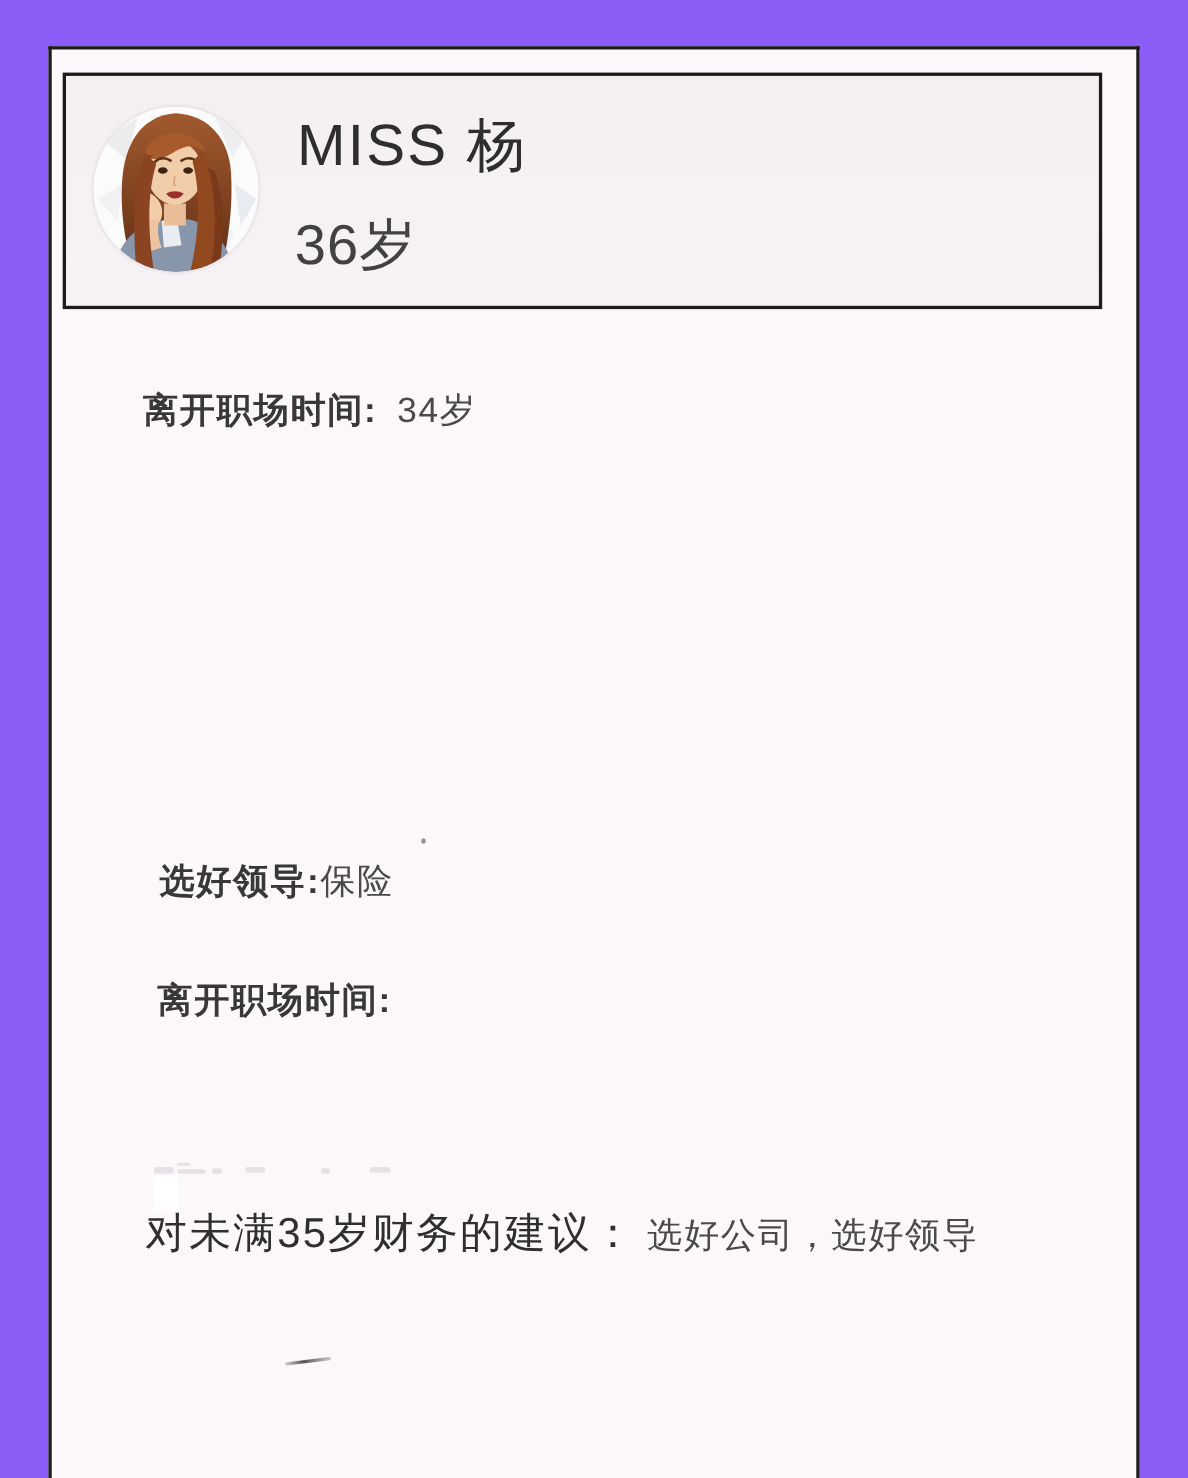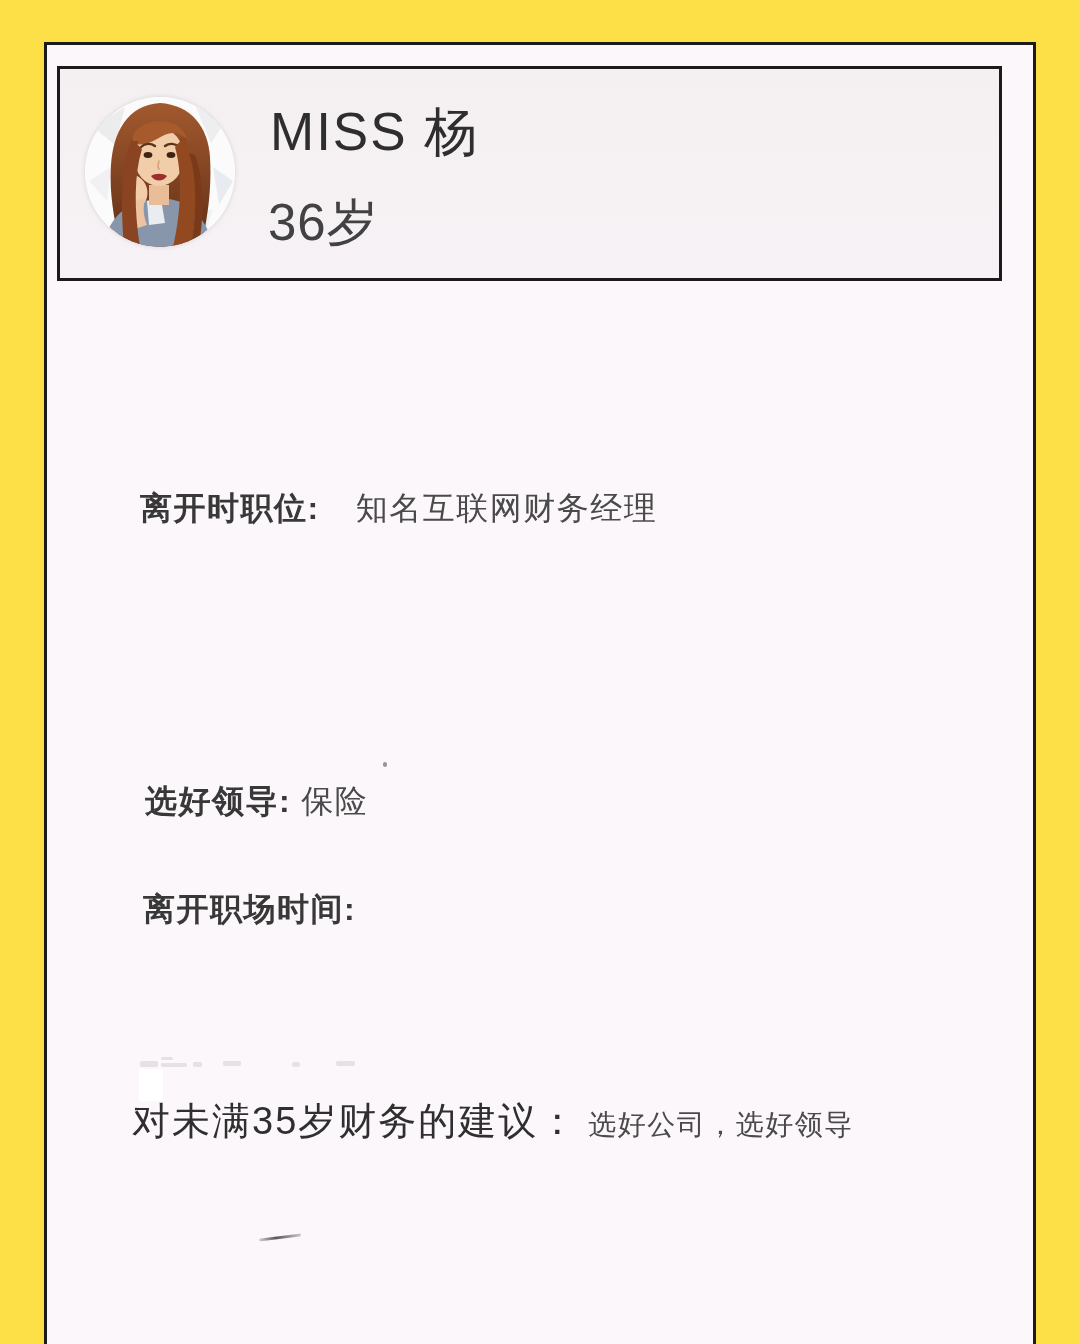--- a/index.html
+++ b/index.html
@@ -1,20 +1,20 @@
 <!DOCTYPE html>
 <html><head>
 <meta charset="utf-8">
 <style>
   html, body { margin: 0; padding: 0; background: #ffffff; }
   .page {
     position: relative;
     width: 1080px;
     height: 1344px;
-    background: #fde047;
+    background: #8b5cf6;
     overflow: hidden;
     font-family: "Liberation Sans", "DejaVu Sans", sans-serif;
     color: #3d3d3d;
   }
   
   .frame {
     position: absolute;
     left: 44px; top: 42px;
     width: 986px; height: 1302px;
     border: 3px solid #1c1c1c;
@@ -59,26 +59,26 @@
   .row { position: absolute; white-space: nowrap; font-size: 32px; letter-spacing: 1.5px; }
   .row .lbl { font-weight: 700; color: #383838; }
   .row .val { font-weight: 400; color: #4a4a4a; }
   .row-left-time     { left: 83px;  top: 307px; }
   .row-left-time .val { margin-left: 18px; }
   .row-left-position { left: 93px;  top: 442px; }
   .row-left-position .val { margin-left: 36px; }
   .row-left-reason   { left: 95px;  top: 573px; }
   .row-left-reason .val { margin-left: 22px; }
   .row-industry      { left: 98px;  top: 735px; }
-  .row-industry .val { margin-left: 10px; font-family: Liberation Serif, serif; }
+  .row-industry .val { margin-left: 0; font-family: Liberation Serif, serif; }
   .row-why-label     { left: 96px;  top: 843px; }
   .row-why-answer    { left: 90px;  top: 921px; font-weight: 400; color: #484848; }
   .row-advice        { left: 85px;  top: 1051px; font-size: 38px; }
   .row-advice .lbl   { font-weight: 400; color: #2f2f2f; letter-spacing: 2px; }
-  .row-advice .val   { margin-left: 10px; font-size: 28px; color: #4a4a4a; }
+  .row-advice .val   { margin-left: 10px; font-size: 32px; color: #4a4a4a; }
   
   .ghost { position: absolute; background: rgba(175,165,172,0.28); border-radius: 2px; }
   .g1 { left: 93px;  top: 1016px; width: 18px; height: 6px; }
   .g2 { left: 114px; top: 1012px; width: 12px; height: 3px; }
   .g3 { left: 114px; top: 1018px; width: 26px; height: 4px; }
   .g4 { left: 146px; top: 1017px; width: 9px;  height: 5px; }
   .g5 { left: 176px; top: 1016px; width: 18px; height: 5px; }
   .g6 { left: 245px; top: 1017px; width: 8px;  height: 5px; }
   .g7 { left: 289px; top: 1016px; width: 19px; height: 5px; }
   .ghost-white { position: absolute; left: 92px; top: 1024px; width: 24px; height: 32px;
@@ -151,24 +151,24 @@
             <path d="M47,42 C37,62 35,100 39,150 L55,150 C49,112 49,78 57,52 Z" fill="#8a4422"></path>
             <path d="M99,40 C112,64 114,104 106,150 L88,150 C97,112 97,74 90,50 Z" fill="#93491f"></path>
             <path d="M104,56 C112,80 112,116 106,148 L114,148 C120,114 118,80 110,58 Z" fill="#7a3a1a"></path>
           </g>
         </svg>
       </div>
       <div class="profile-name">MISS 杨</div>
       <div class="profile-age">36岁</div>
     </div>
 
+    <div class="row row-left-time">
+      <span class="lbl">离开职场时间:</span><span class="val">34岁</span>
+    </div>
 
-    <div class="row row-left-position">
-      <span class="lbl">离开时职位:</span><span class="val">知名互联网财务经理</span>
-    </div>
 
 
     <div class="row row-industry">
       <span class="lbl">选好领导:</span><span class="val">保险</span>
     </div>
 
     <div class="row row-why-label">
       <span class="lbl">离开职场时间:</span>
     </div>
 

